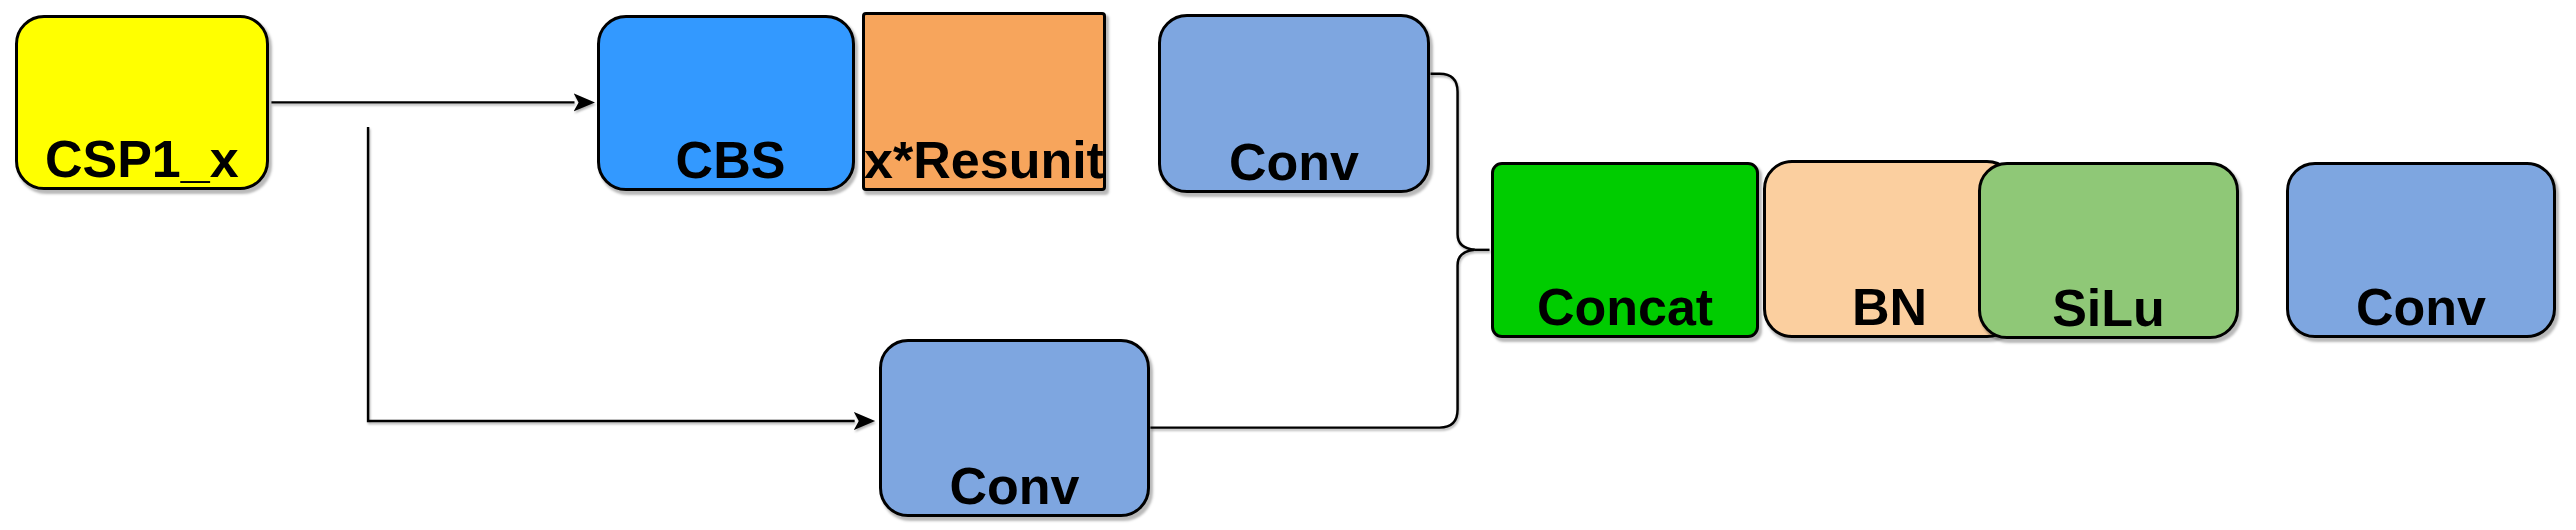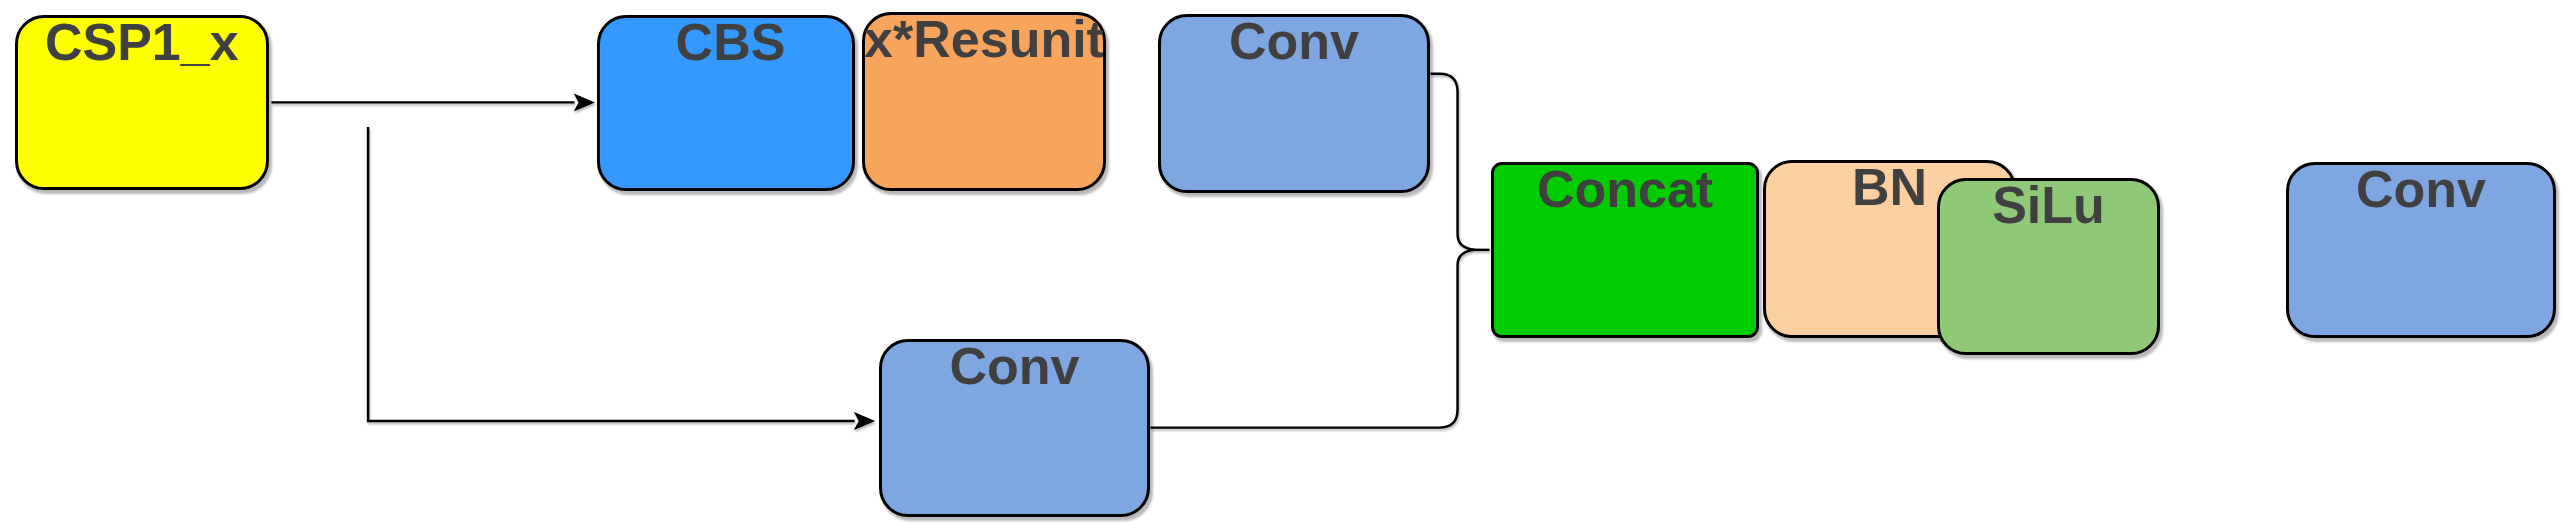--- a/index.html
+++ b/index.html
@@ -24,26 +24,26 @@
     width: 2576px;
     height: 530px;
     filter: drop-shadow(1.6px 2.5px 0.8px rgba(0,0,0,0.30));
   }
   .node {
     position: absolute;
     box-sizing: border-box;
     border: 3.3px solid #000000;
     border-radius: 29px;
     display: flex;
-    align-items: flex-start;
+    align-items: flex-end;
     justify-content: center;
     font-weight: bold;
     font-size: 52px;
     line-height: 1;
-    color: #404040;
+    color: #000000;
     box-shadow: 2.5px 3.3px 2.5px rgba(0,0,0,0.28);
     white-space: nowrap;
   }
   .node span {
     transform: translateY(-1.6px);
   }
 </style>
 </head>
 <body>
 
@@ -60,36 +60,36 @@
       <path d="M 1403 522 H 1756 Q 1778 522 1778 500 V 324 Q 1778 307 1799 305" fill="none" stroke="#000000" stroke-width="3"></path>
       <path d="M 1799 305 H 1817" fill="none" stroke="#000000" stroke-width="3"></path>
     </svg>
   <div class="layer">
       <div class="node" style="left: 14.8px; top: 14.8px; width: 254px; height: 175px; background: rgb(255, 255, 0); border-radius: 29px;">
         <span>CSP1_x</span>
       </div>
       <div class="node" style="left: 597px; top: 14.8px; width: 258px; height: 176px; background: rgb(51, 153, 255); border-radius: 29px; padding-left: 9px;">
         <span>CBS</span>
       </div>
-      <div class="node" style="left: 862px; top: 12.3px; width: 244px; height: 179px; background: rgb(247, 165, 92); border-radius: 29px;">
+      <div class="node" style="left: 862px; top: 12.3px; width: 244px; height: 179px; background: rgb(247, 165, 92); border-radius: 4px;">
         <span>x*Resunit</span>
       </div>
       <div class="node" style="left: 1158px; top: 14px; width: 272px; height: 179px; background: rgb(126, 166, 224); border-radius: 29px;">
         <span>Conv</span>
       </div>
       <div class="node" style="left: 879px; top: 339px; width: 271px; height: 178px; background: rgb(126, 166, 224); border-radius: 29px;">
         <span>Conv</span>
       </div>
       <div class="node" style="left: 1491px; top: 162px; width: 268px; height: 176px; background: rgb(0, 204, 0); border-radius: 11px;">
         <span>Concat</span>
       </div>
       <div class="node" style="left: 1763px; top: 160px; width: 253px; height: 178px; background: rgb(251, 207, 159); border-radius: 29px;">
         <span>BN</span>
       </div>
-      <div class="node" style="left: 1937px; top: 162px; width: 223px; height: 177px; background: rgb(143, 200, 119); border-radius: 29px; margin-top: 16px;">
+      <div class="node" style="left: 1978px; top: 162px; width: 261px; height: 177px; background: rgb(143, 200, 119); border-radius: 29px;">
         <span>SiLu</span>
       </div>
       <div class="node" style="left: 2286px; top: 162px; width: 270px; height: 176px; background: rgb(126, 166, 224); border-radius: 29px;">
         <span>Conv</span>
       </div>
     </div>
 </div>
 
 
 </body></html>

